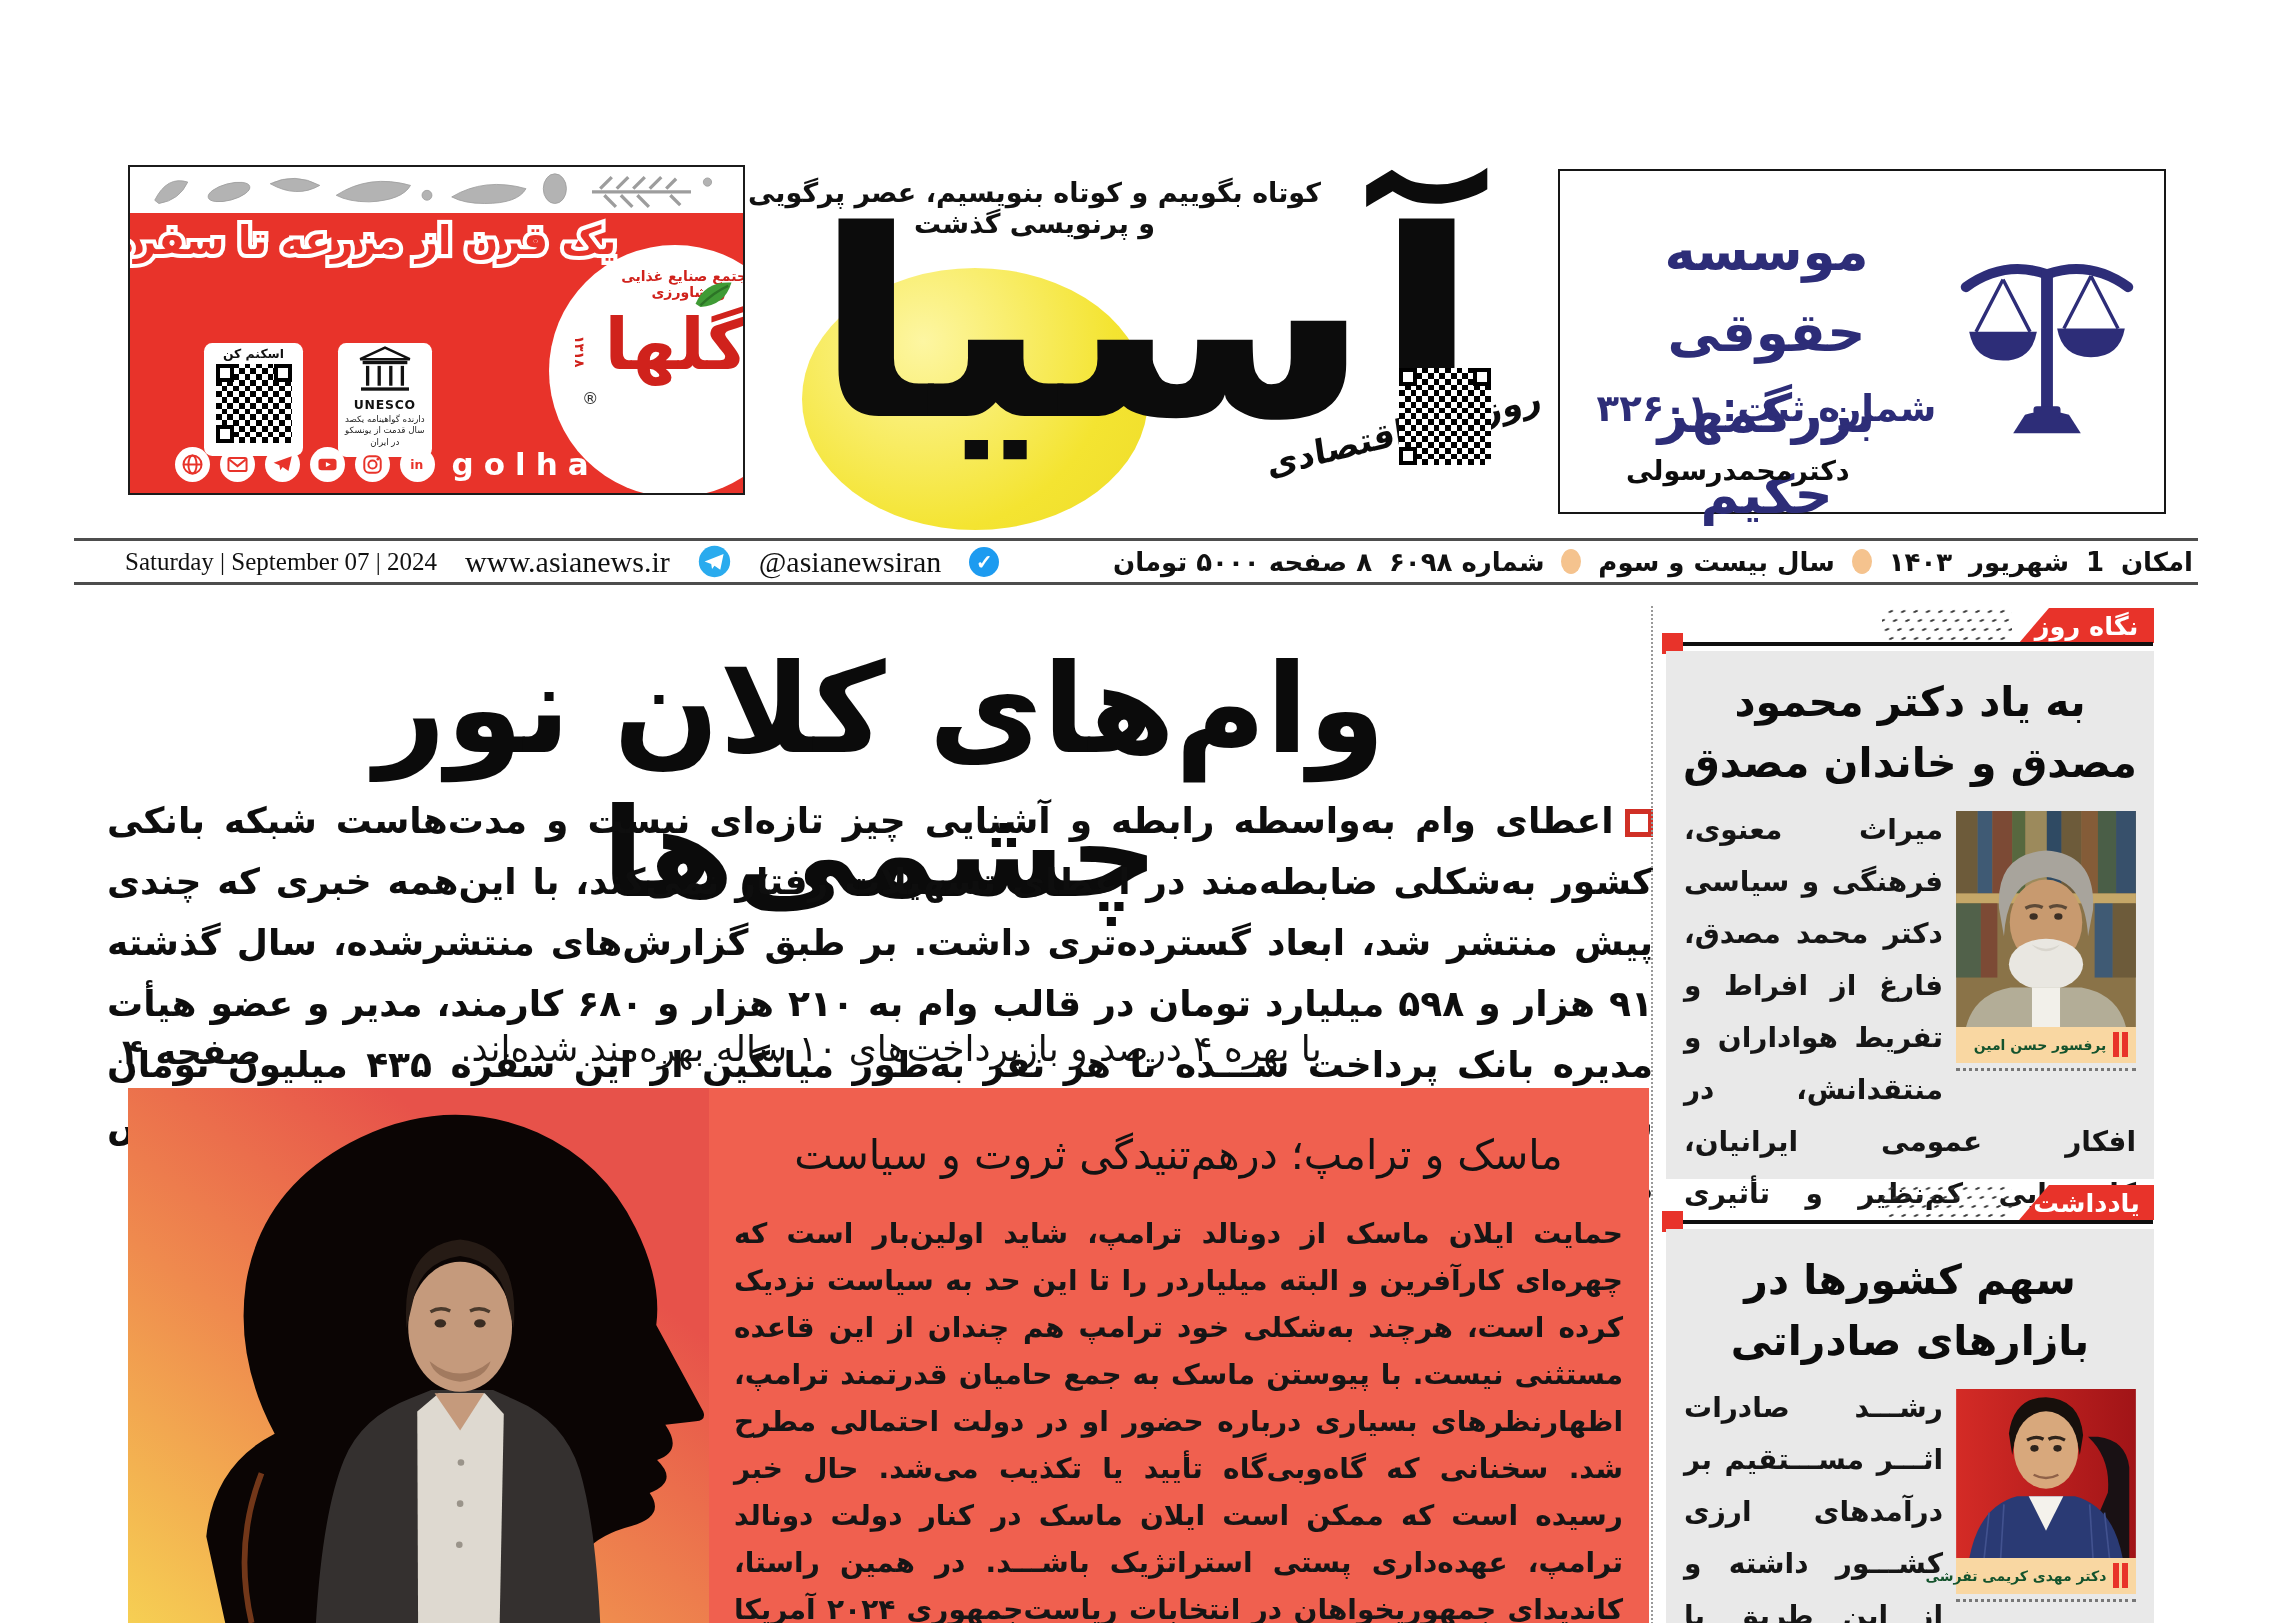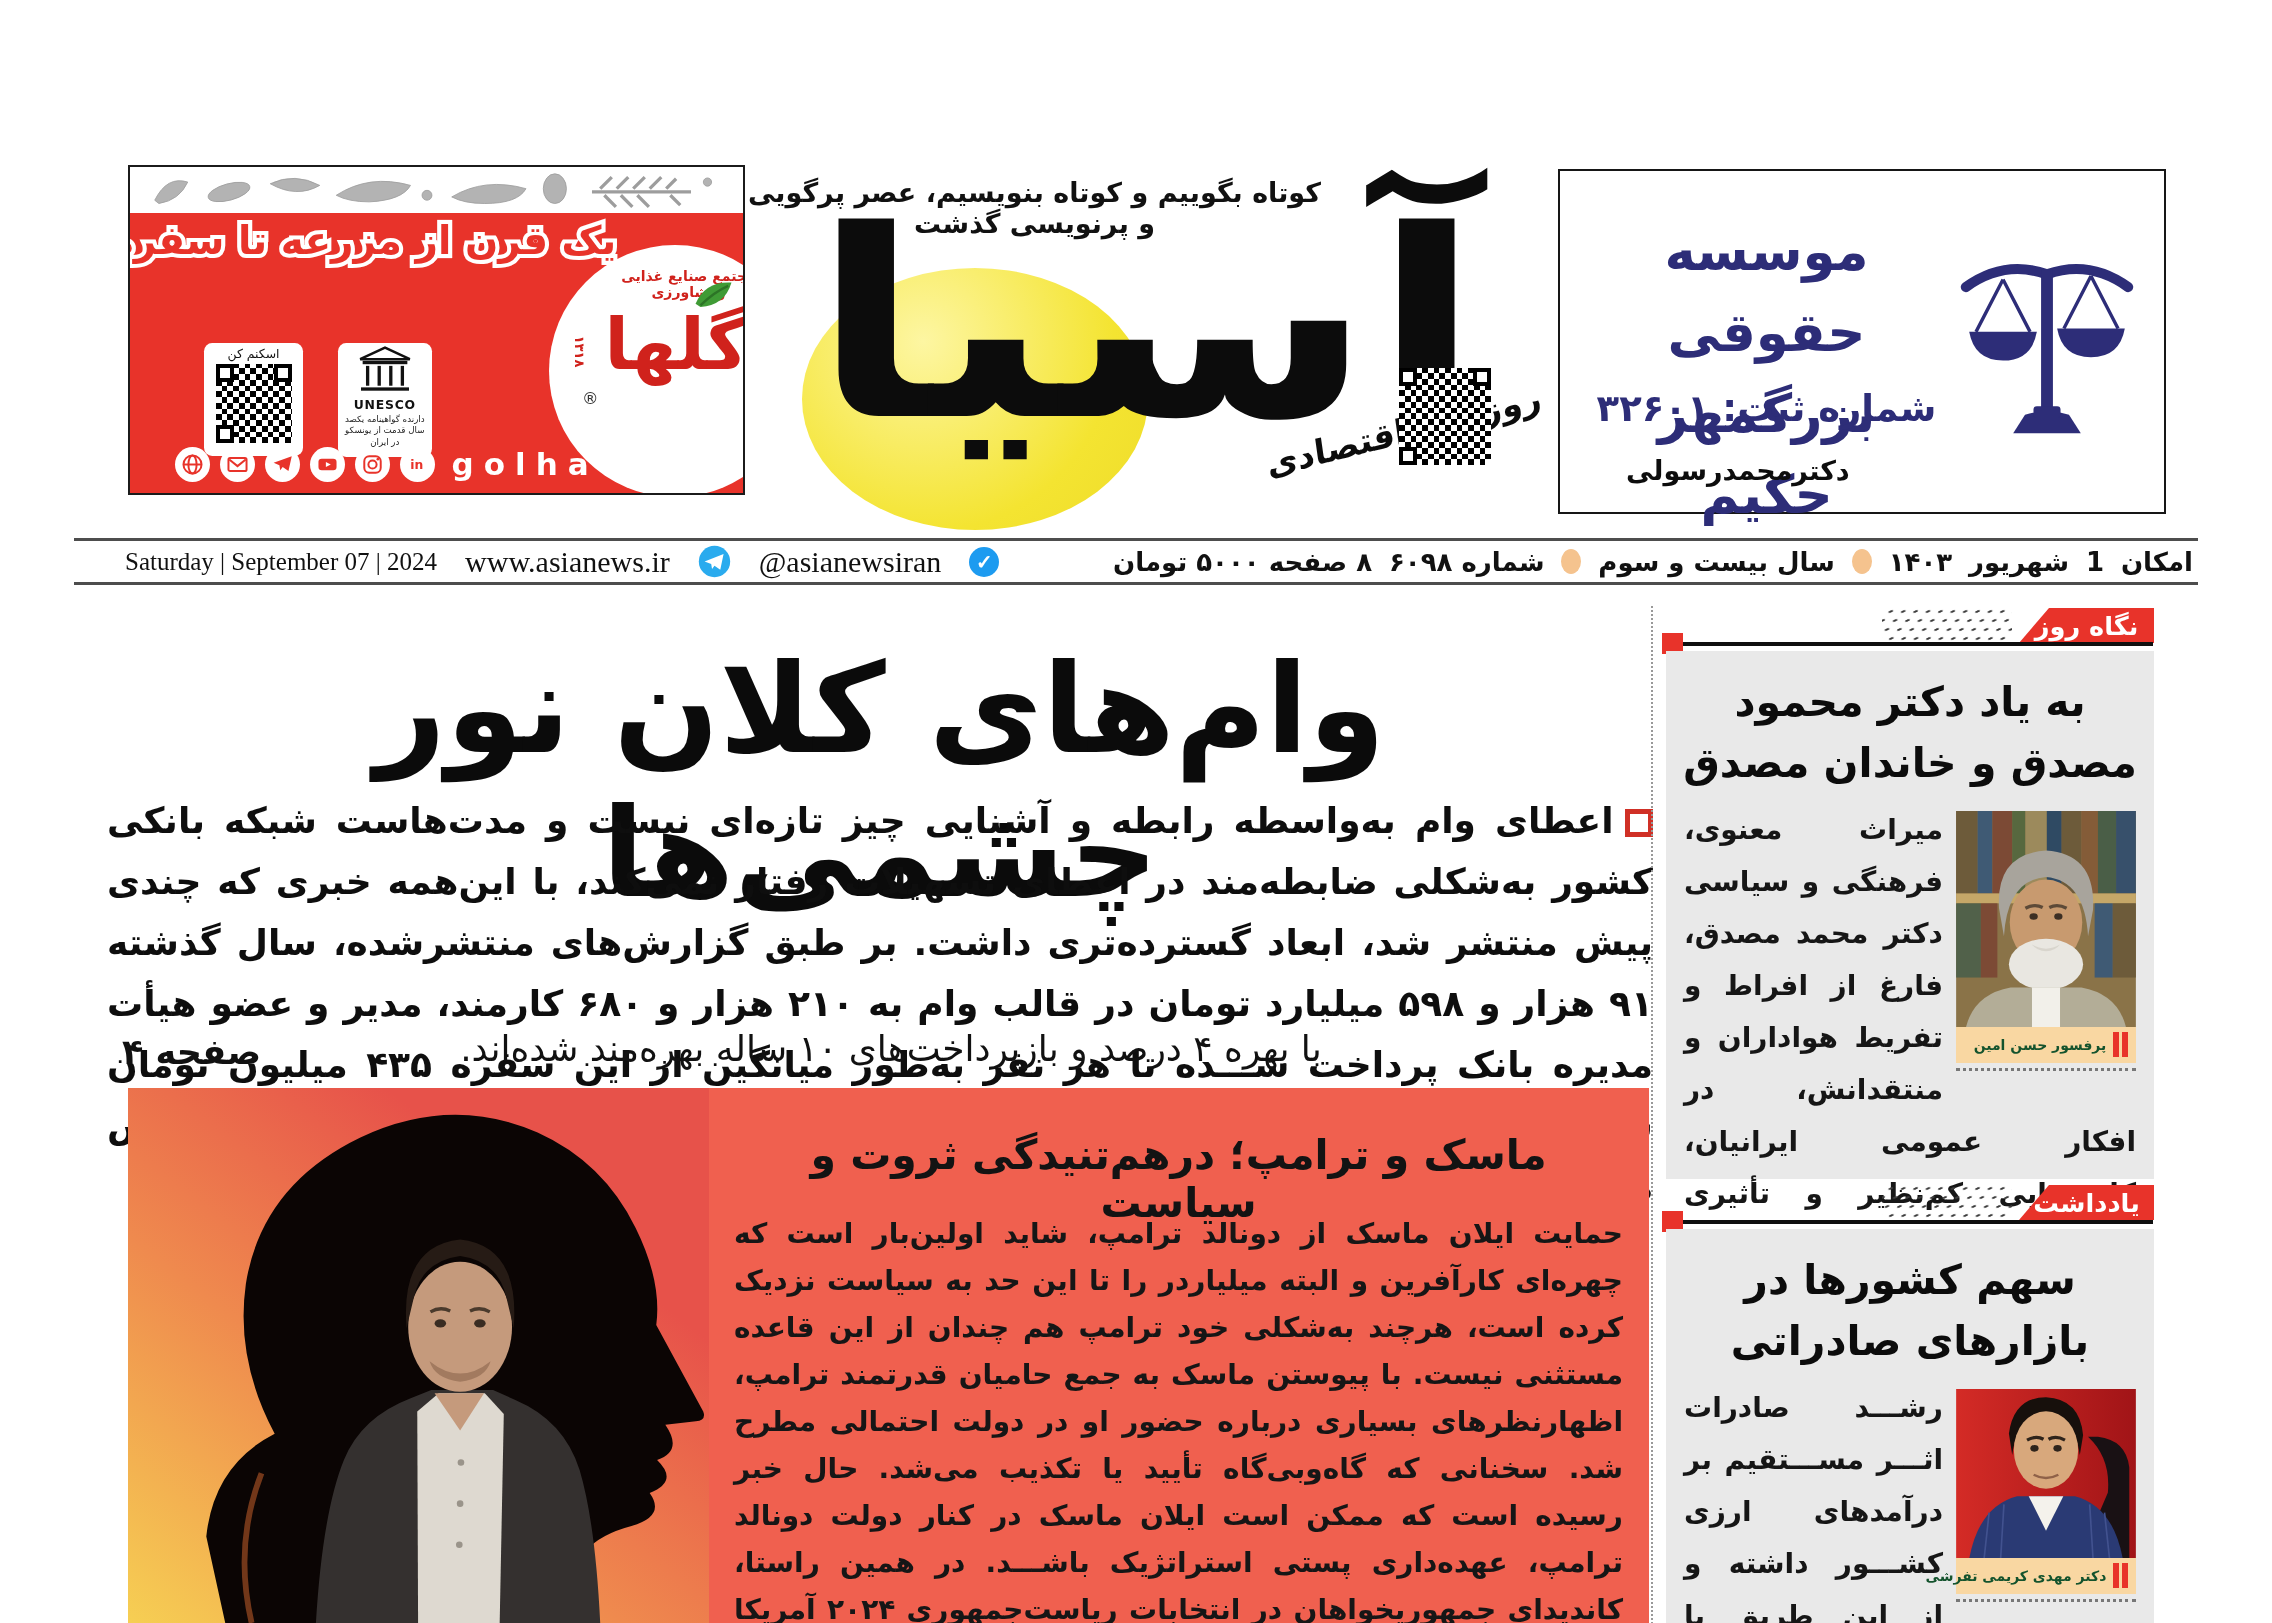--- a/index.html
+++ b/index.html
@@ -11,21 +11,21 @@
   
   .golha-ad{left:128px;top:165px;width:613px;height:326px;background:#e8332a;
             border:2.5px solid #1b1b1b;overflow:hidden;}
   .herb-strip{position:absolute;left:0;top:0;width:100%;height:46px;background:#fff;}
   .golha-headline{position:absolute;left:8.2px;top:51px;width:478px;text-align:center;
                   font-size:39px;font-weight:bold;direction:rtl;white-space:nowrap;}
   .outline-back{position:absolute;inset:0;-webkit-text-stroke:8.2px #fff;color:#fff;}
   .outline-front{position:relative;color:#e8332a;}
   .qr-card{position:absolute;background:#fff;border-radius:8.2px;}
   .golha-qr{left:74px;top:176px;width:89px;height:106px;padding:3.3px 5px;}
-  .qr-label{font-size:12.4px;font-weight:normal;text-align:center;direction:rtl;color:#111;line-height:16.5px;}
+  .qr-label{font-size:12.4px;font-weight:bold;text-align:center;direction:rtl;color:#111;line-height:16.5px;}
   .qr{position:relative;margin:1.6px auto 0;width:76px;height:79px;
       background-image:repeating-linear-gradient(90deg,#000 0 5.8px,#fff 5.8px 11.5px),
                        repeating-linear-gradient(0deg,#000 0 5.8px,#fff 5.8px 11.5px);
       background-blend-mode:difference;}
   .finder{position:absolute;width:18px;height:18px;background:#fff;border:4.1px solid #000;box-sizing:border-box;}
   .f-tl{left:0;top:0}.f-tr{right:0;top:0}.f-bl{left:0;bottom:0}
   .unesco-card{left:208px;top:176px;width:87px;height:107px;padding:3.3px;text-align:center;}
   .unesco-name{font-size:12.4px;font-weight:bold;letter-spacing:0.8px;color:#111;}
   .unesco-caption{font-size:8.7px;line-height:11.5px;direction:rtl;color:#222;margin-top:1.6px;}
   .golha-circle{position:absolute;left:419px;top:78px;width:252px;height:252px;border-radius:50%;background:#fff;}
@@ -84,21 +84,21 @@
   .red-square-marker{display:inline-block;width:18px;height:18px;border:5px solid #d03026;
                      margin-left:11.5px;vertical-align:middle;}
   .lead-last{left:355px;top:1028px;width:1072px;text-align:center;font-size:36px;font-weight:normal;direction:rtl;}
   .lead-pageref{left:122px;top:1032px;font-size:35px;font-weight:bold;direction:rtl;}
 
   
   .musk-box{left:128px;top:1088px;width:1521px;height:535px;background:#f0604f;}
   .musk-art{position:absolute;left:0;top:0;width:581px;height:535px;}
   .musk-art svg{width:100%;height:100%;display:block;}
   .musk-title{position:absolute;left:606px;top:43px;width:889px;text-align:center;direction:rtl;
-              font-size:41px;font-weight:bold;color:#131313;}
+              font-size:41px;font-weight:normal;color:#131313;}
   .musk-body{position:absolute;left:606px;top:122px;width:889px;direction:rtl;text-align:justify;
              font-size:28px;line-height:47px;font-weight:bold;color:#161616;}
 
   
   .side-sep{left:1651px;top:606px;height:1018px;border-left:2.5px dotted #999;}
   .tab{background:#e8332a;color:#fff;display:flex;align-items:center;justify-content:center;
        font-size:25.6px;font-weight:bold;direction:rtl;clip-path:polygon(30px 0,100% 0,100% 100%,0 100%);}
   .tab1{left:2019px;top:608px;width:135px;height:35px;}
   .tab2{left:2019px;top:1185px;width:135px;height:35px;}
   .hatch{width:130px;height:35px;overflow:hidden;}

